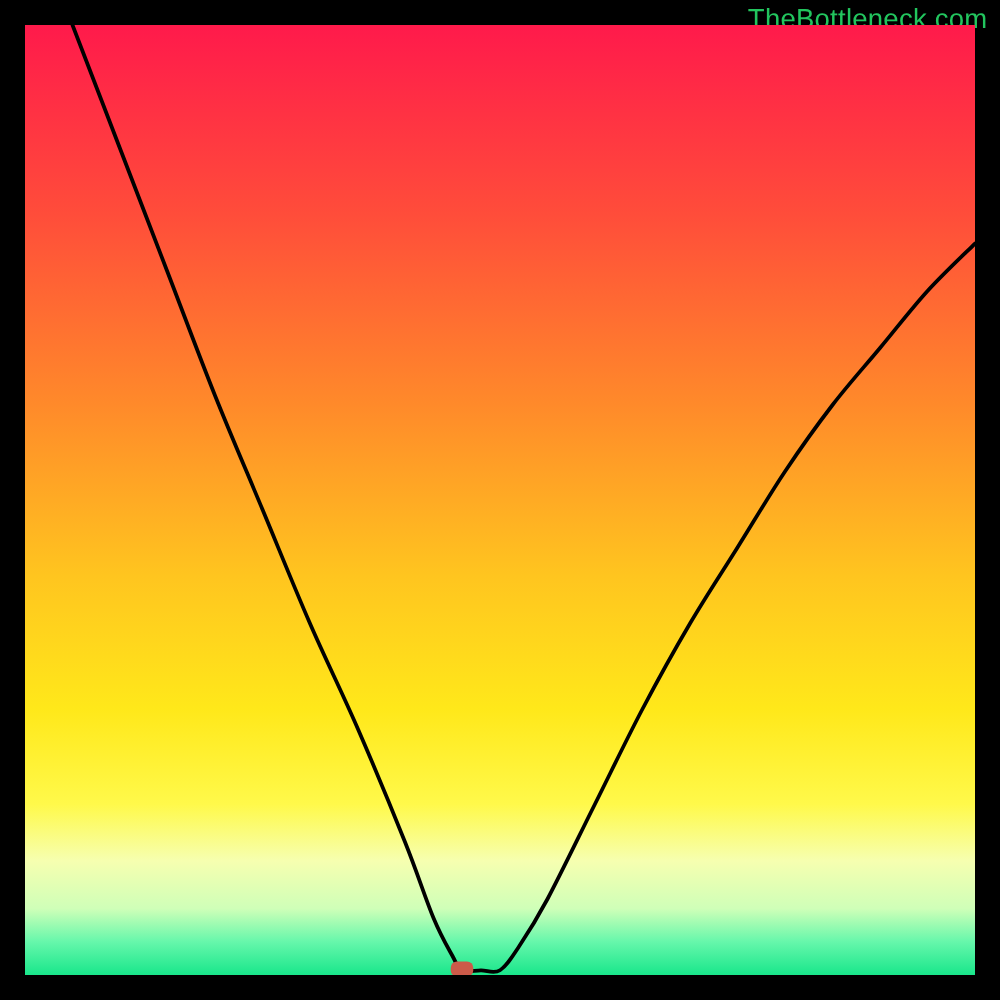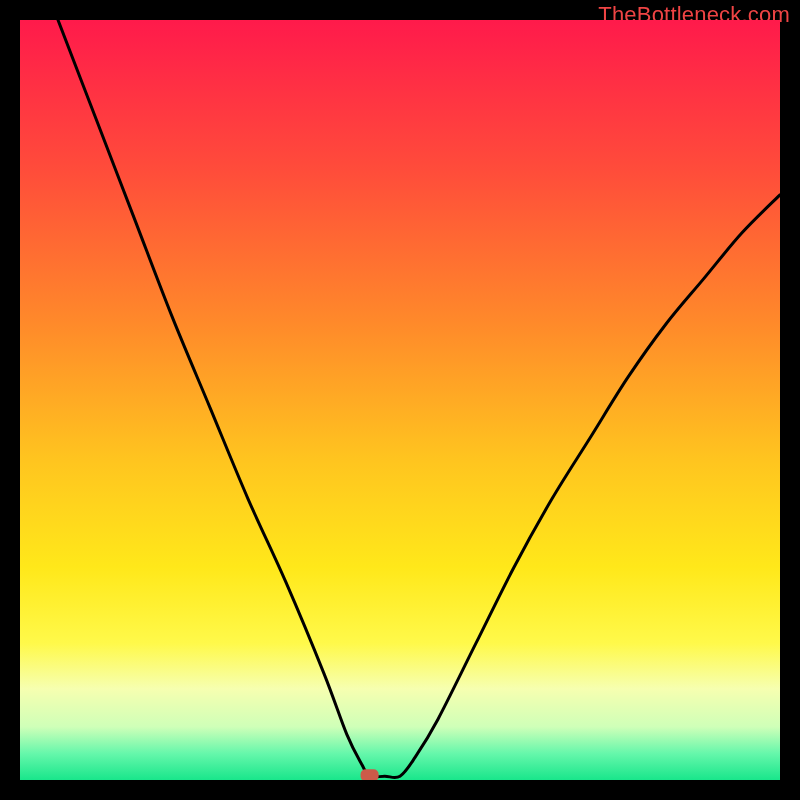--- a/index.html
+++ b/index.html
@@ -23,21 +23,21 @@
     position: absolute;
     left: 20px;
     top: 20px;
     width: 760px;
     height: 760px;
   }
   .watermark {
     position: absolute;
     top: 2px;
     right: 10px;
-    color: #ef4444;
+    color: #22c55e;
     font-size: 22px;
     font-weight: 500;
     letter-spacing: 0.2px;
   }
   svg { display: block; }
 </style>
 </head>
 <body>
 
 <div class="frame">

